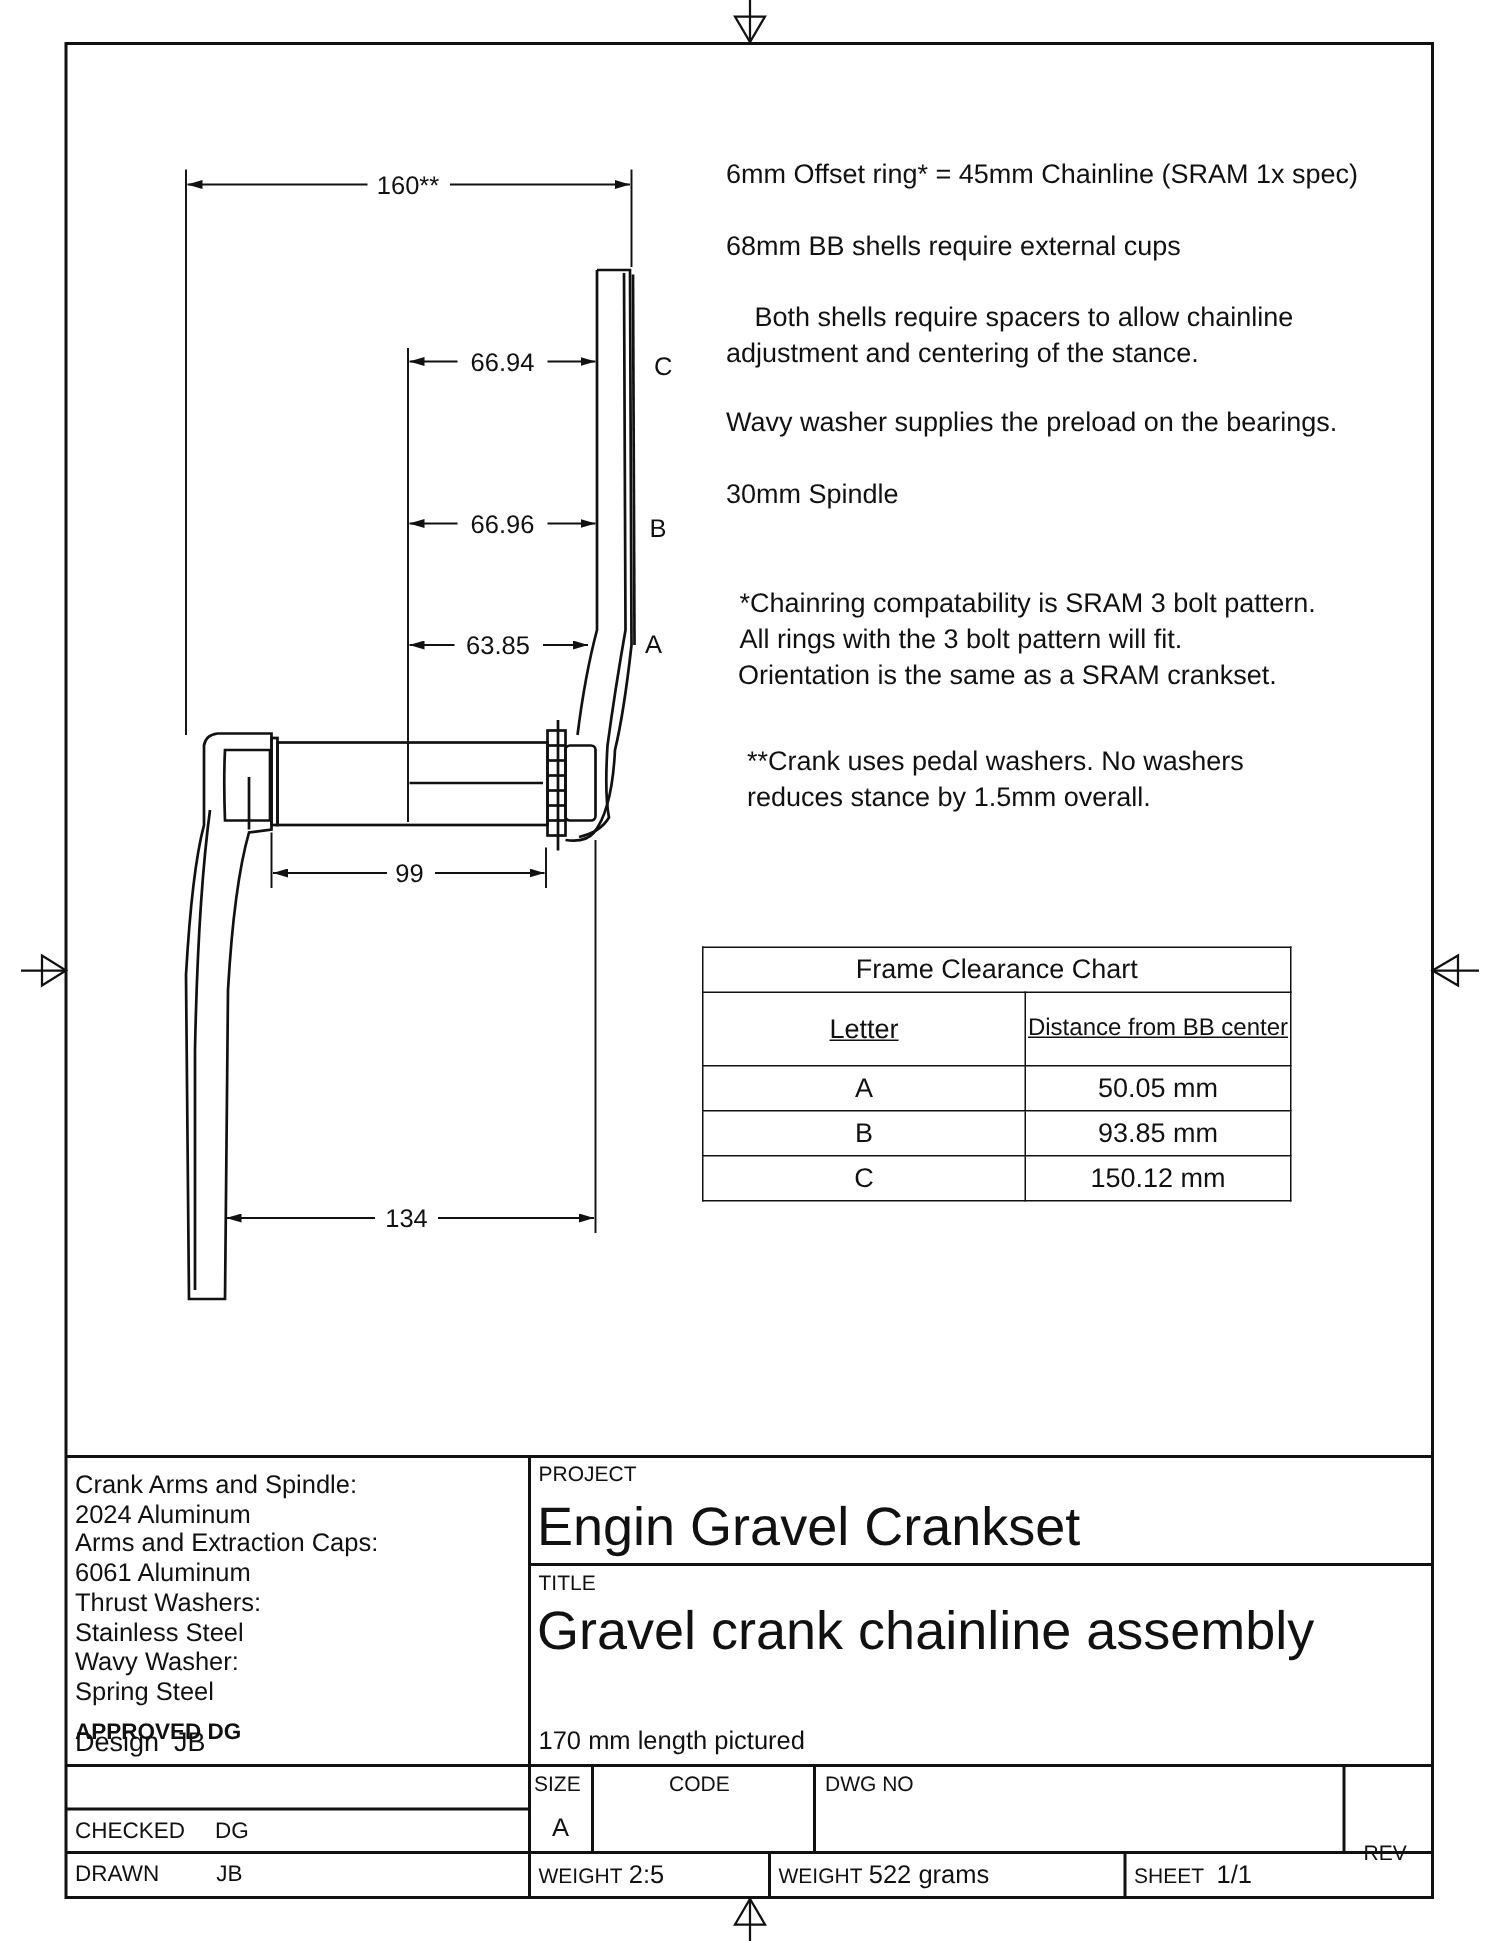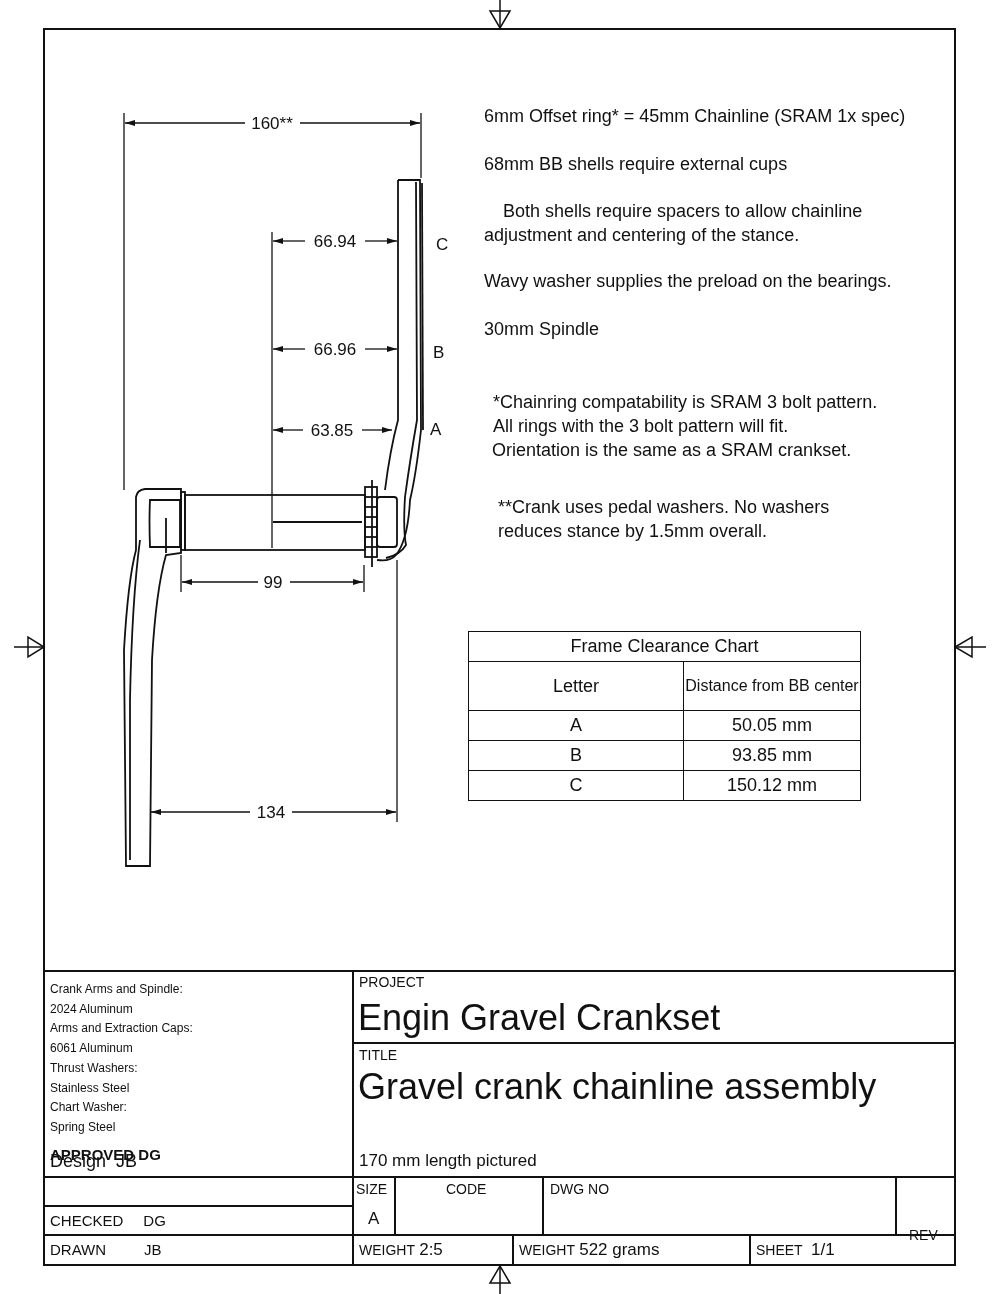--- a/index.html
+++ b/index.html
@@ -3,21 +3,21 @@
 <meta charset="utf-8">
 <style>
   html, body { margin:0; padding:0; background:#ffffff; }
   body { width:1000px; height:1294px; position:relative; overflow:hidden; font-family:"Liberation Sans", sans-serif; color:#111; }
   #drawing { position:absolute; left:0; top:0; width:1000px; height:1294px; }
   .note { position:absolute; font-size:18px; line-height:23px; white-space:nowrap; color:#111; }
   .dimtxt { font-family:"Liberation Sans", sans-serif; font-size:17px; fill:#111; }
   table.fcc { position:absolute; left:468px; top:631px; width:393px; border-collapse:collapse; font-size:18px; }
   table.fcc td, table.fcc th { border:1.5px solid #111; text-align:center; font-weight:normal; padding:0; }
   table.fcc .t { height:29px; }
-  table.fcc .h { height:48px; }
+  table.fcc .h { height:48px;text-decoration:underline; }
   table.fcc .r { height:29px; }
   table.fcc .h2 { font-size:16px; }
   .tb { position:absolute; font-size:15px; white-space:nowrap; color:#111; }
   .tbl { font-size:14px; }
 </style>
 </head>
 <body>
 
 <svg id="drawing" viewBox="0 0 1000 1294" xmlns="http://www.w3.org/2000/svg">
   <defs>
@@ -158,28 +158,28 @@
     <td class="r">B</td>
     <td class="r">93.85 mm</td>
   </tr>
   <tr>
     <td class="r">C</td>
     <td class="r">150.12 mm</td>
   </tr>
 </tbody>
   </table>
 
-<div class="tb" style="left:50px; top:980px; font-size:12px; line-height:19.7px;">
+<div class="tb" style="left:50px; top:980px; font-size:17px; line-height:19.7px;">
   <div>Crank Arms and Spindle:</div>
   <div>2024 Aluminum</div>
   <div>Arms and Extraction Caps:</div>
   <div>6061 Aluminum</div>
   <div>Thrust Washers:</div>
   <div>Stainless Steel</div>
-  <div>Chart Washer:</div>
+  <div>Wavy Washer:</div>
   <div>Spring Steel</div>
 </div>
 <div class="tb" style="left:50px; top:1151px; font-size:18px;">
   <span>Design</span>&nbsp;&nbsp;<span>JB</span>
 </div>
 <div class="tb" style="left:50px; top:1146px;font-weight:bold;">
   <span>APPROVED</span>&nbsp;<span>DG</span>
 </div>
 <div class="tb" style="left:50px; top:1212px;">
   <span>CHECKED</span><span style="display:inline-block;width:20px"></span><span>DG</span>

